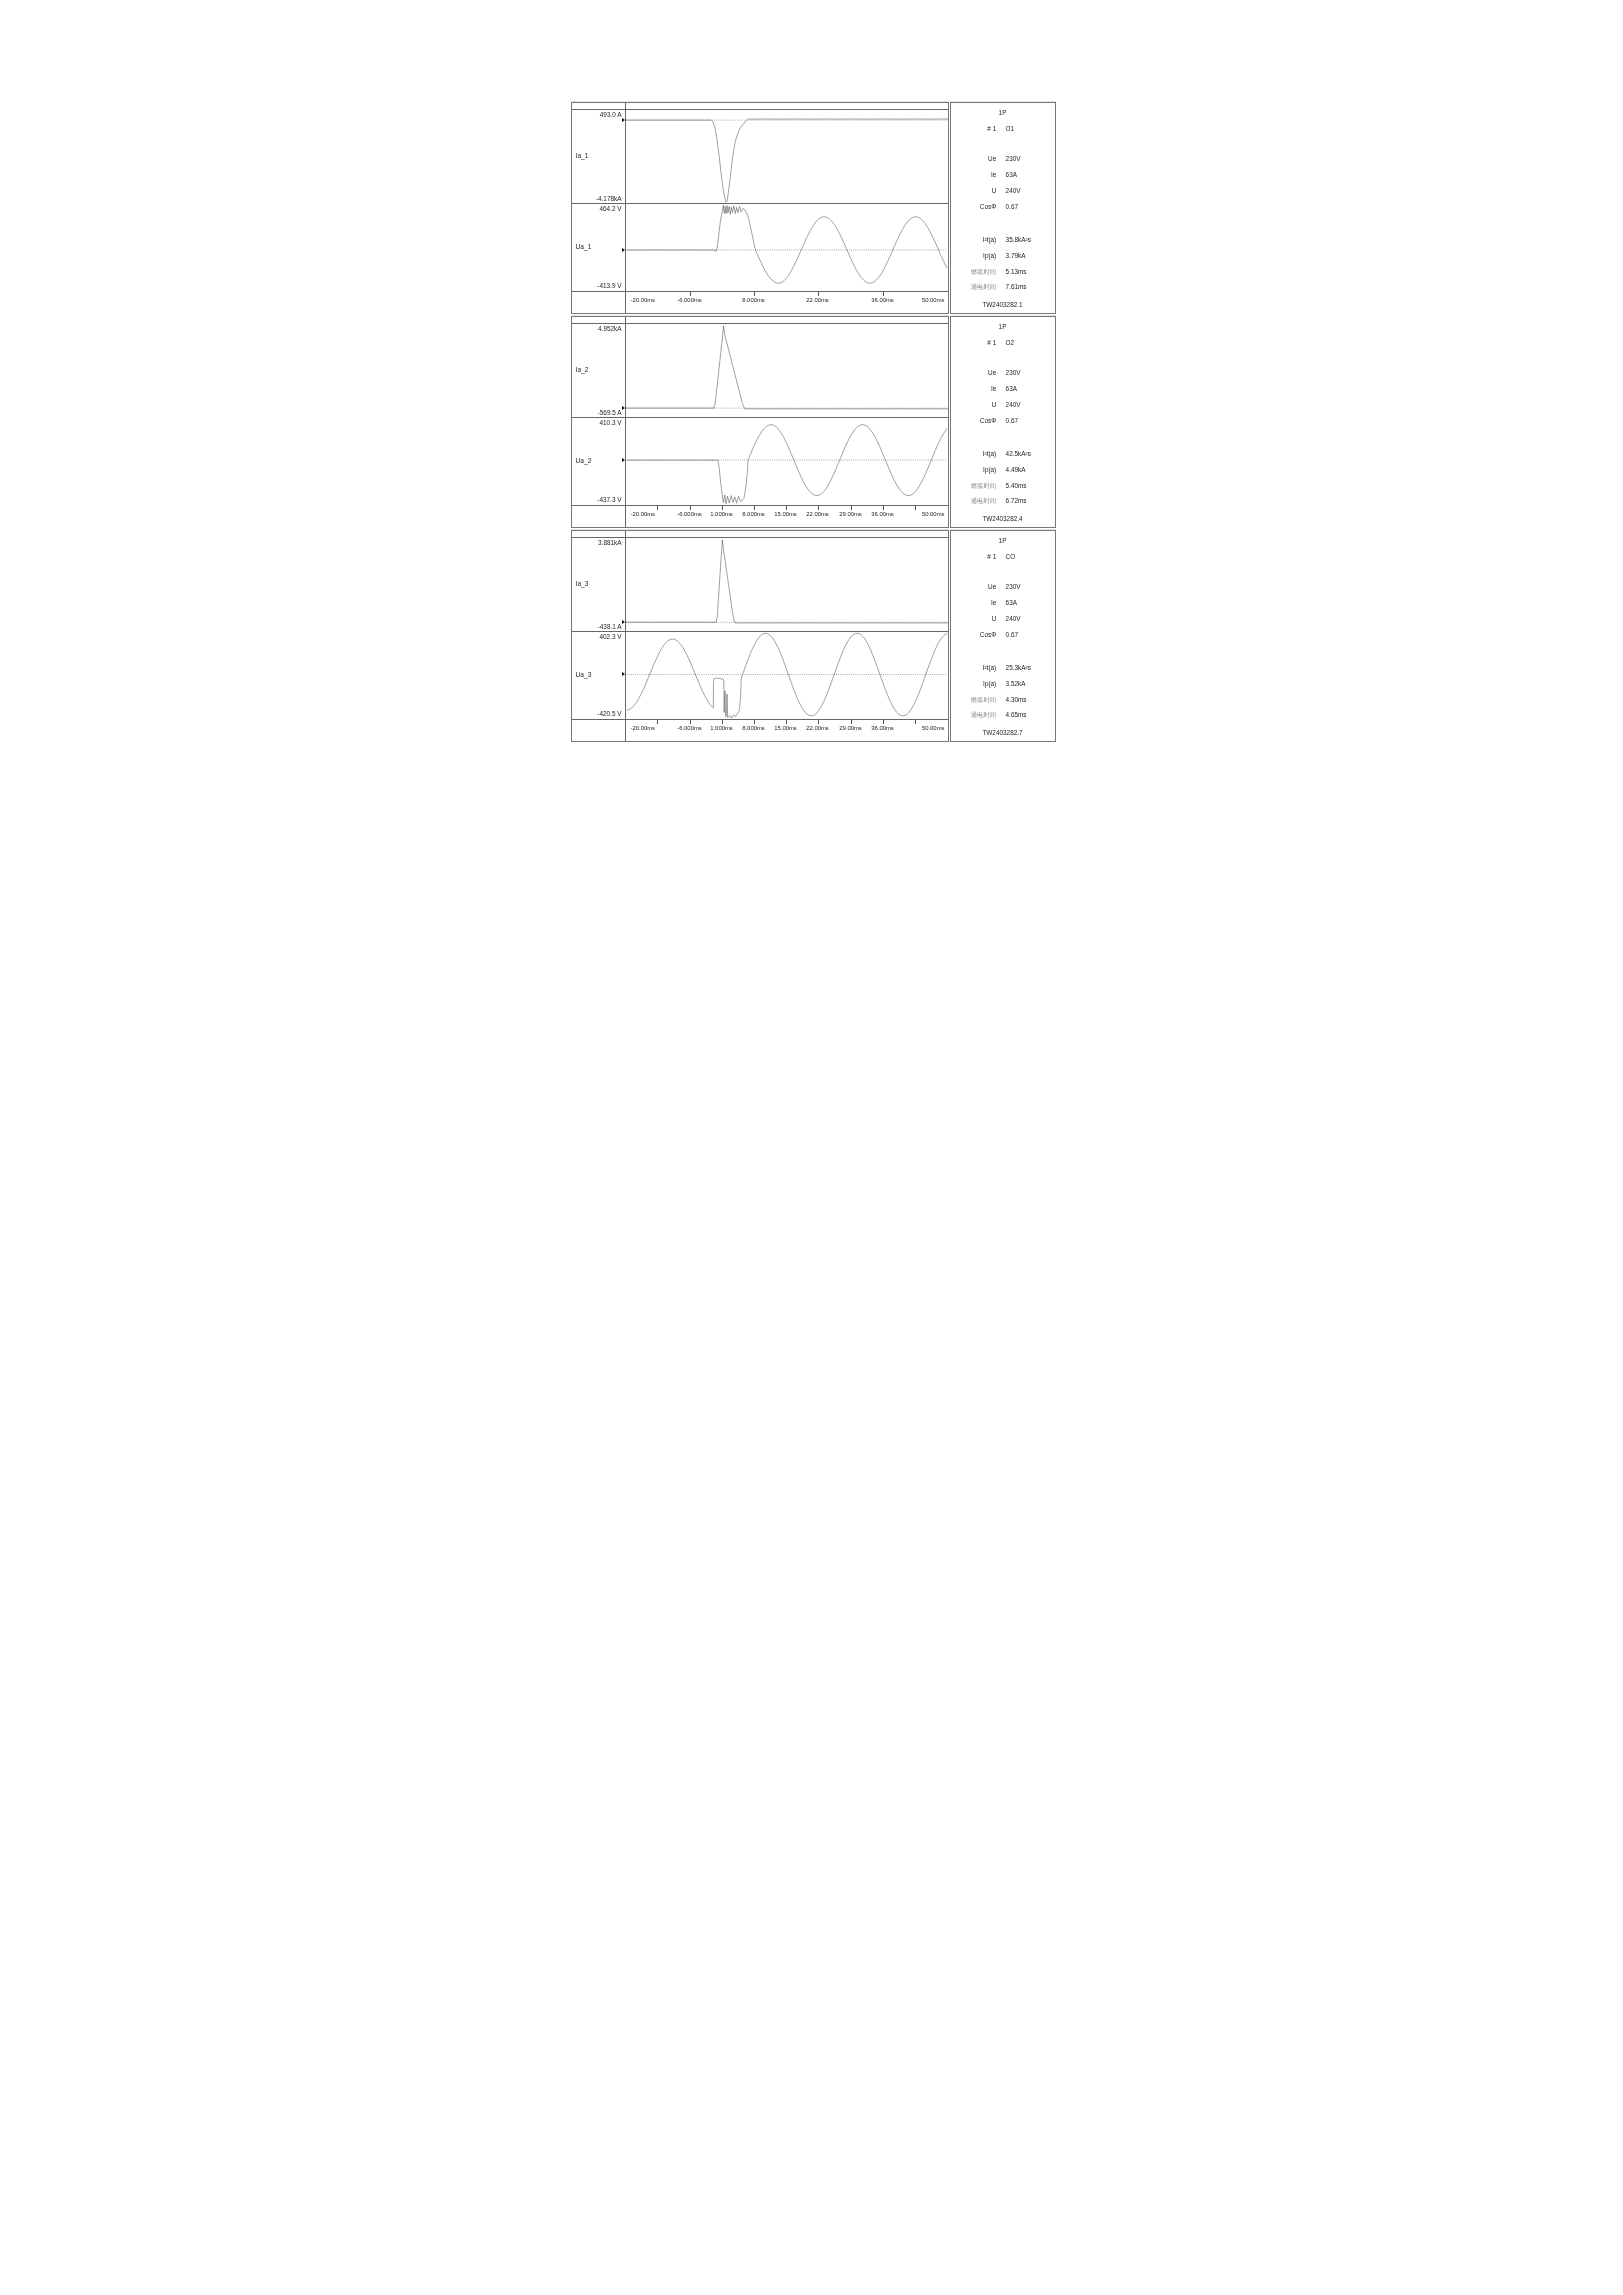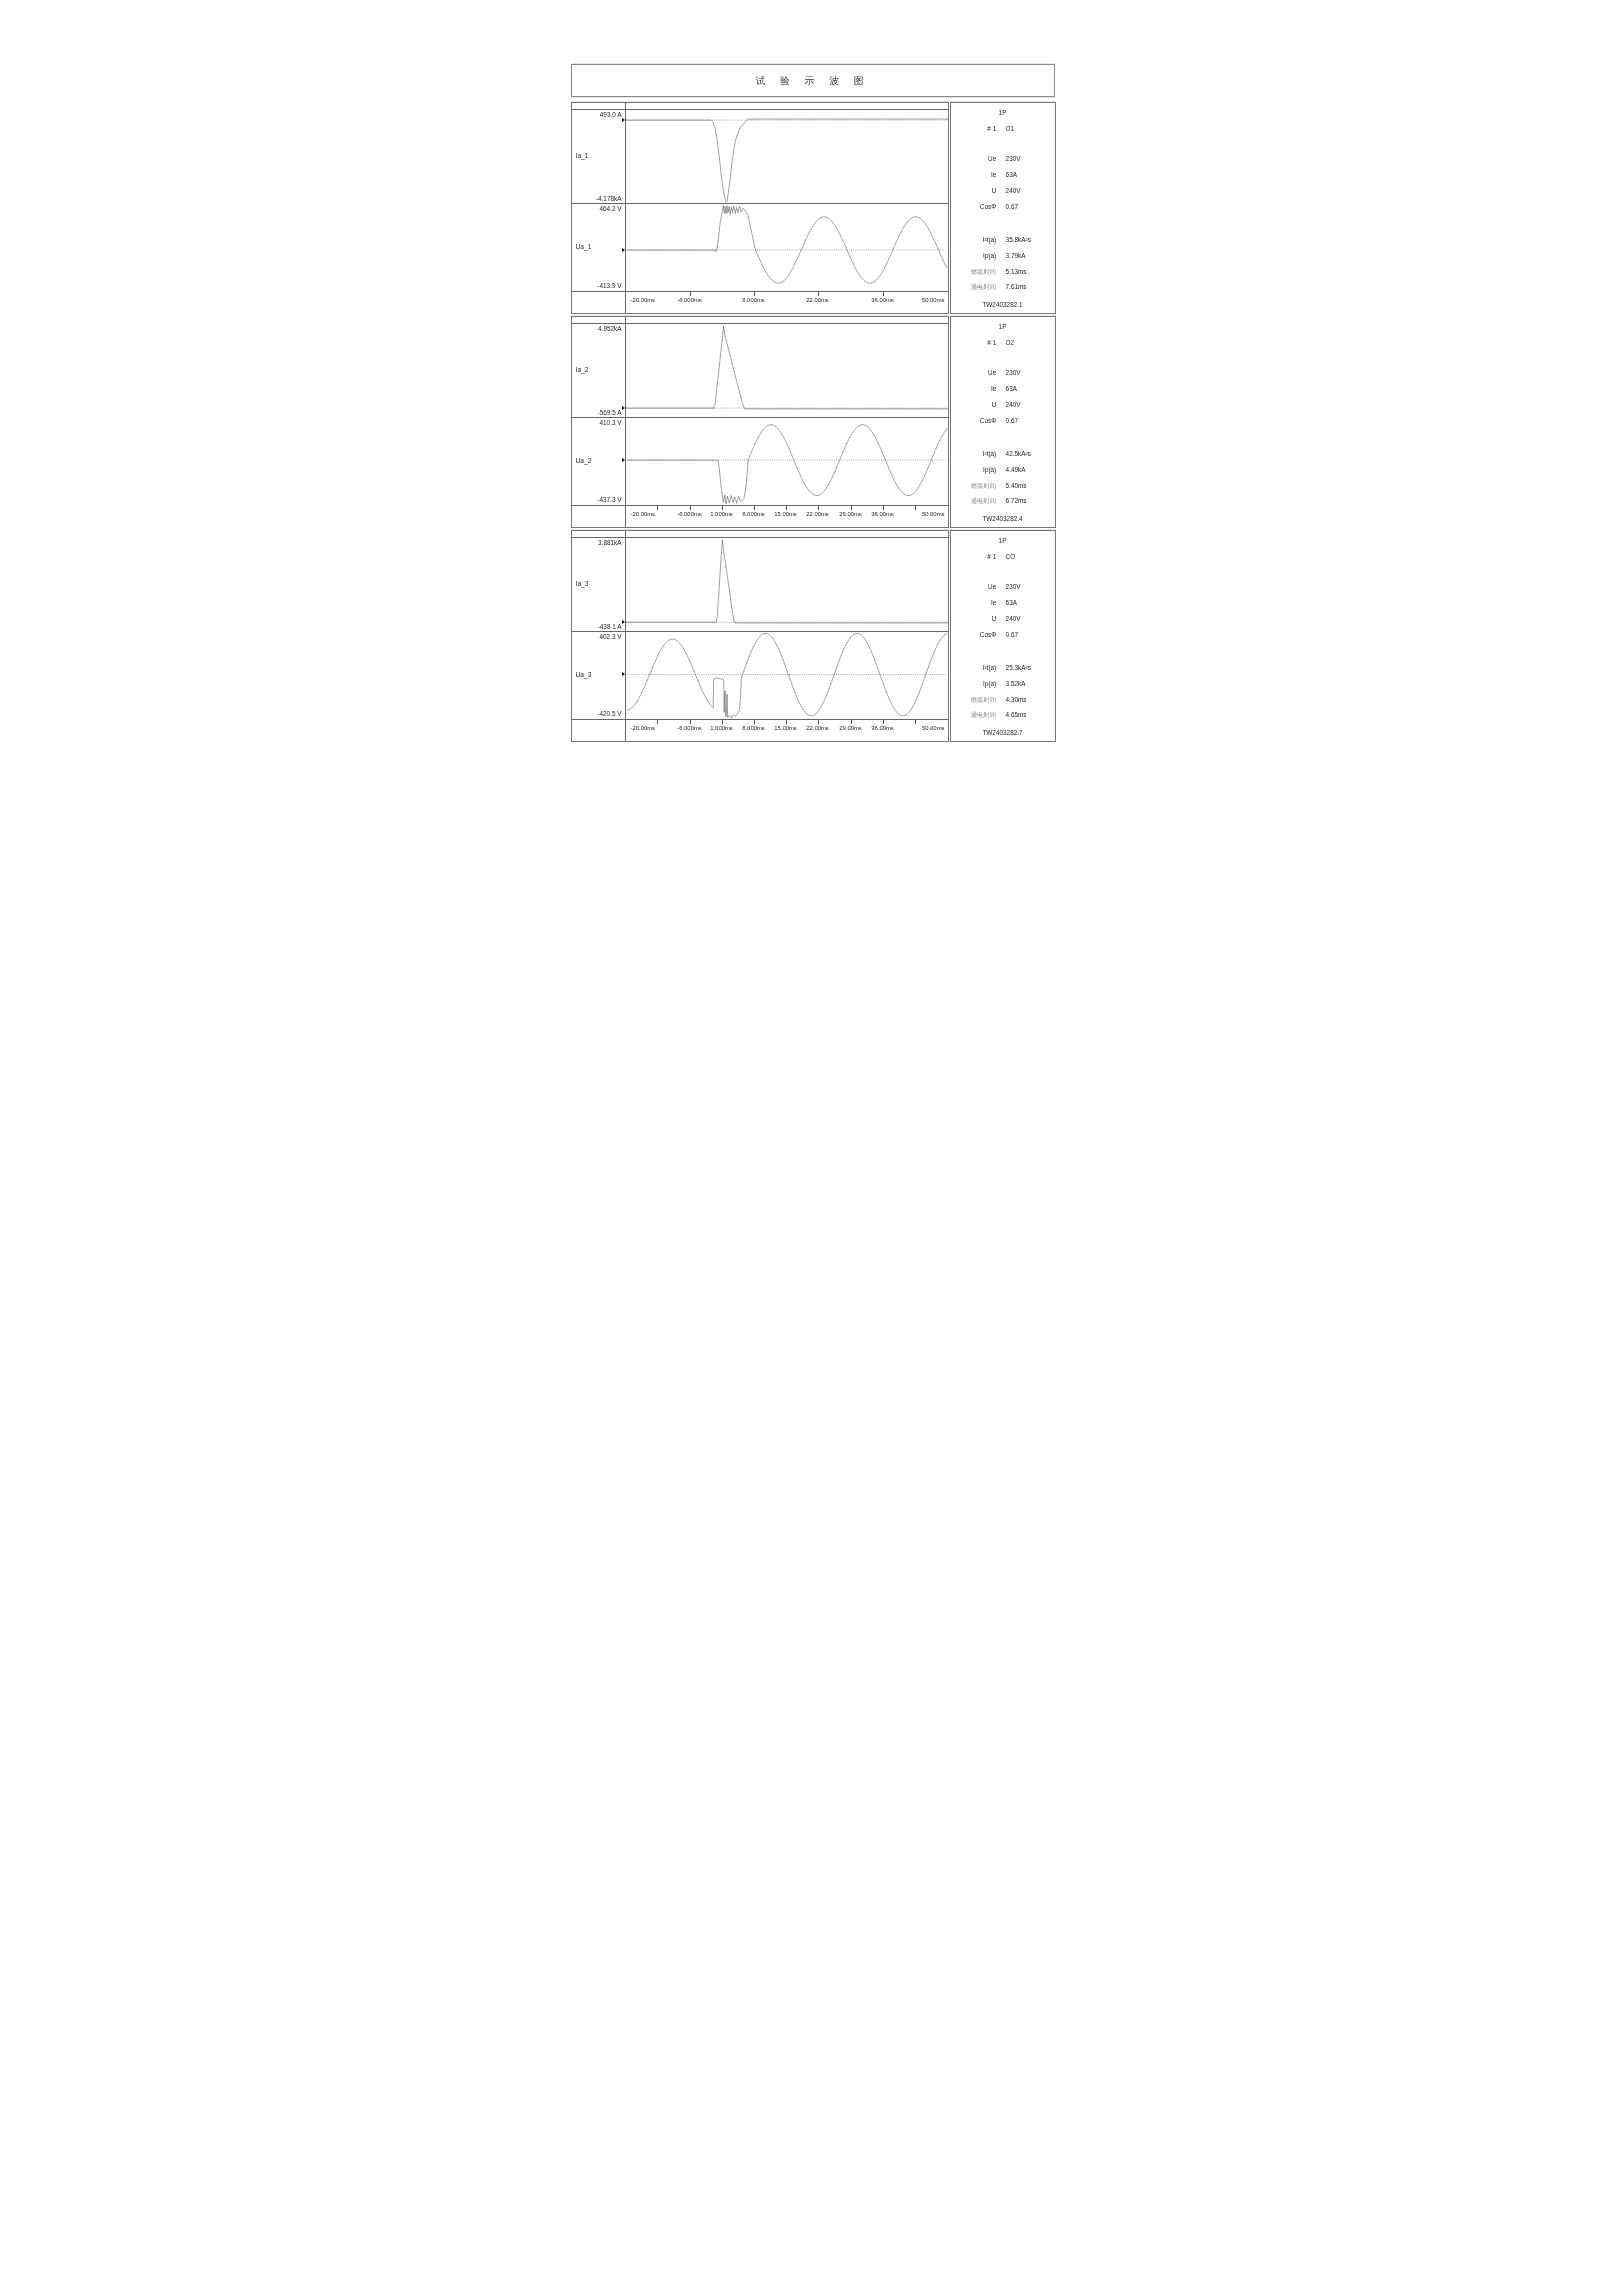--- a/index.html
+++ b/index.html
@@ -29,23 +29,20 @@
   .irow .il{position:absolute;left:0;width:44%;text-align:right;}
   .irow .iv{position:absolute;left:53%;}
   .irow.gray .il{color:#8a8a8a;}
   .icenter{position:absolute;left:0;right:0;text-align:center;}
 </style>
 </head>
 <body>
 
 <div class="page">
 
-  <div class="titlebox">
-    <span class="t">试 验 示 波 图</span>
-  </div>
 
   <div class="chartbox p0" id="chart-0">
     <div class="vline"></div>
     <div class="hline hl-strip"></div>
     <div class="hline hl-div"></div>
     <div class="hline hl-axis"></div>
     <div class="vlabel" style="top:8.2px">493.0 A</div>
     <div class="vlabel" style="top:92px">-4.178kA</div>
     <div class="chname" style="top:49px">Ia_1</div>
     <div class="vlabel" style="top:102px">464.2 V</div>

